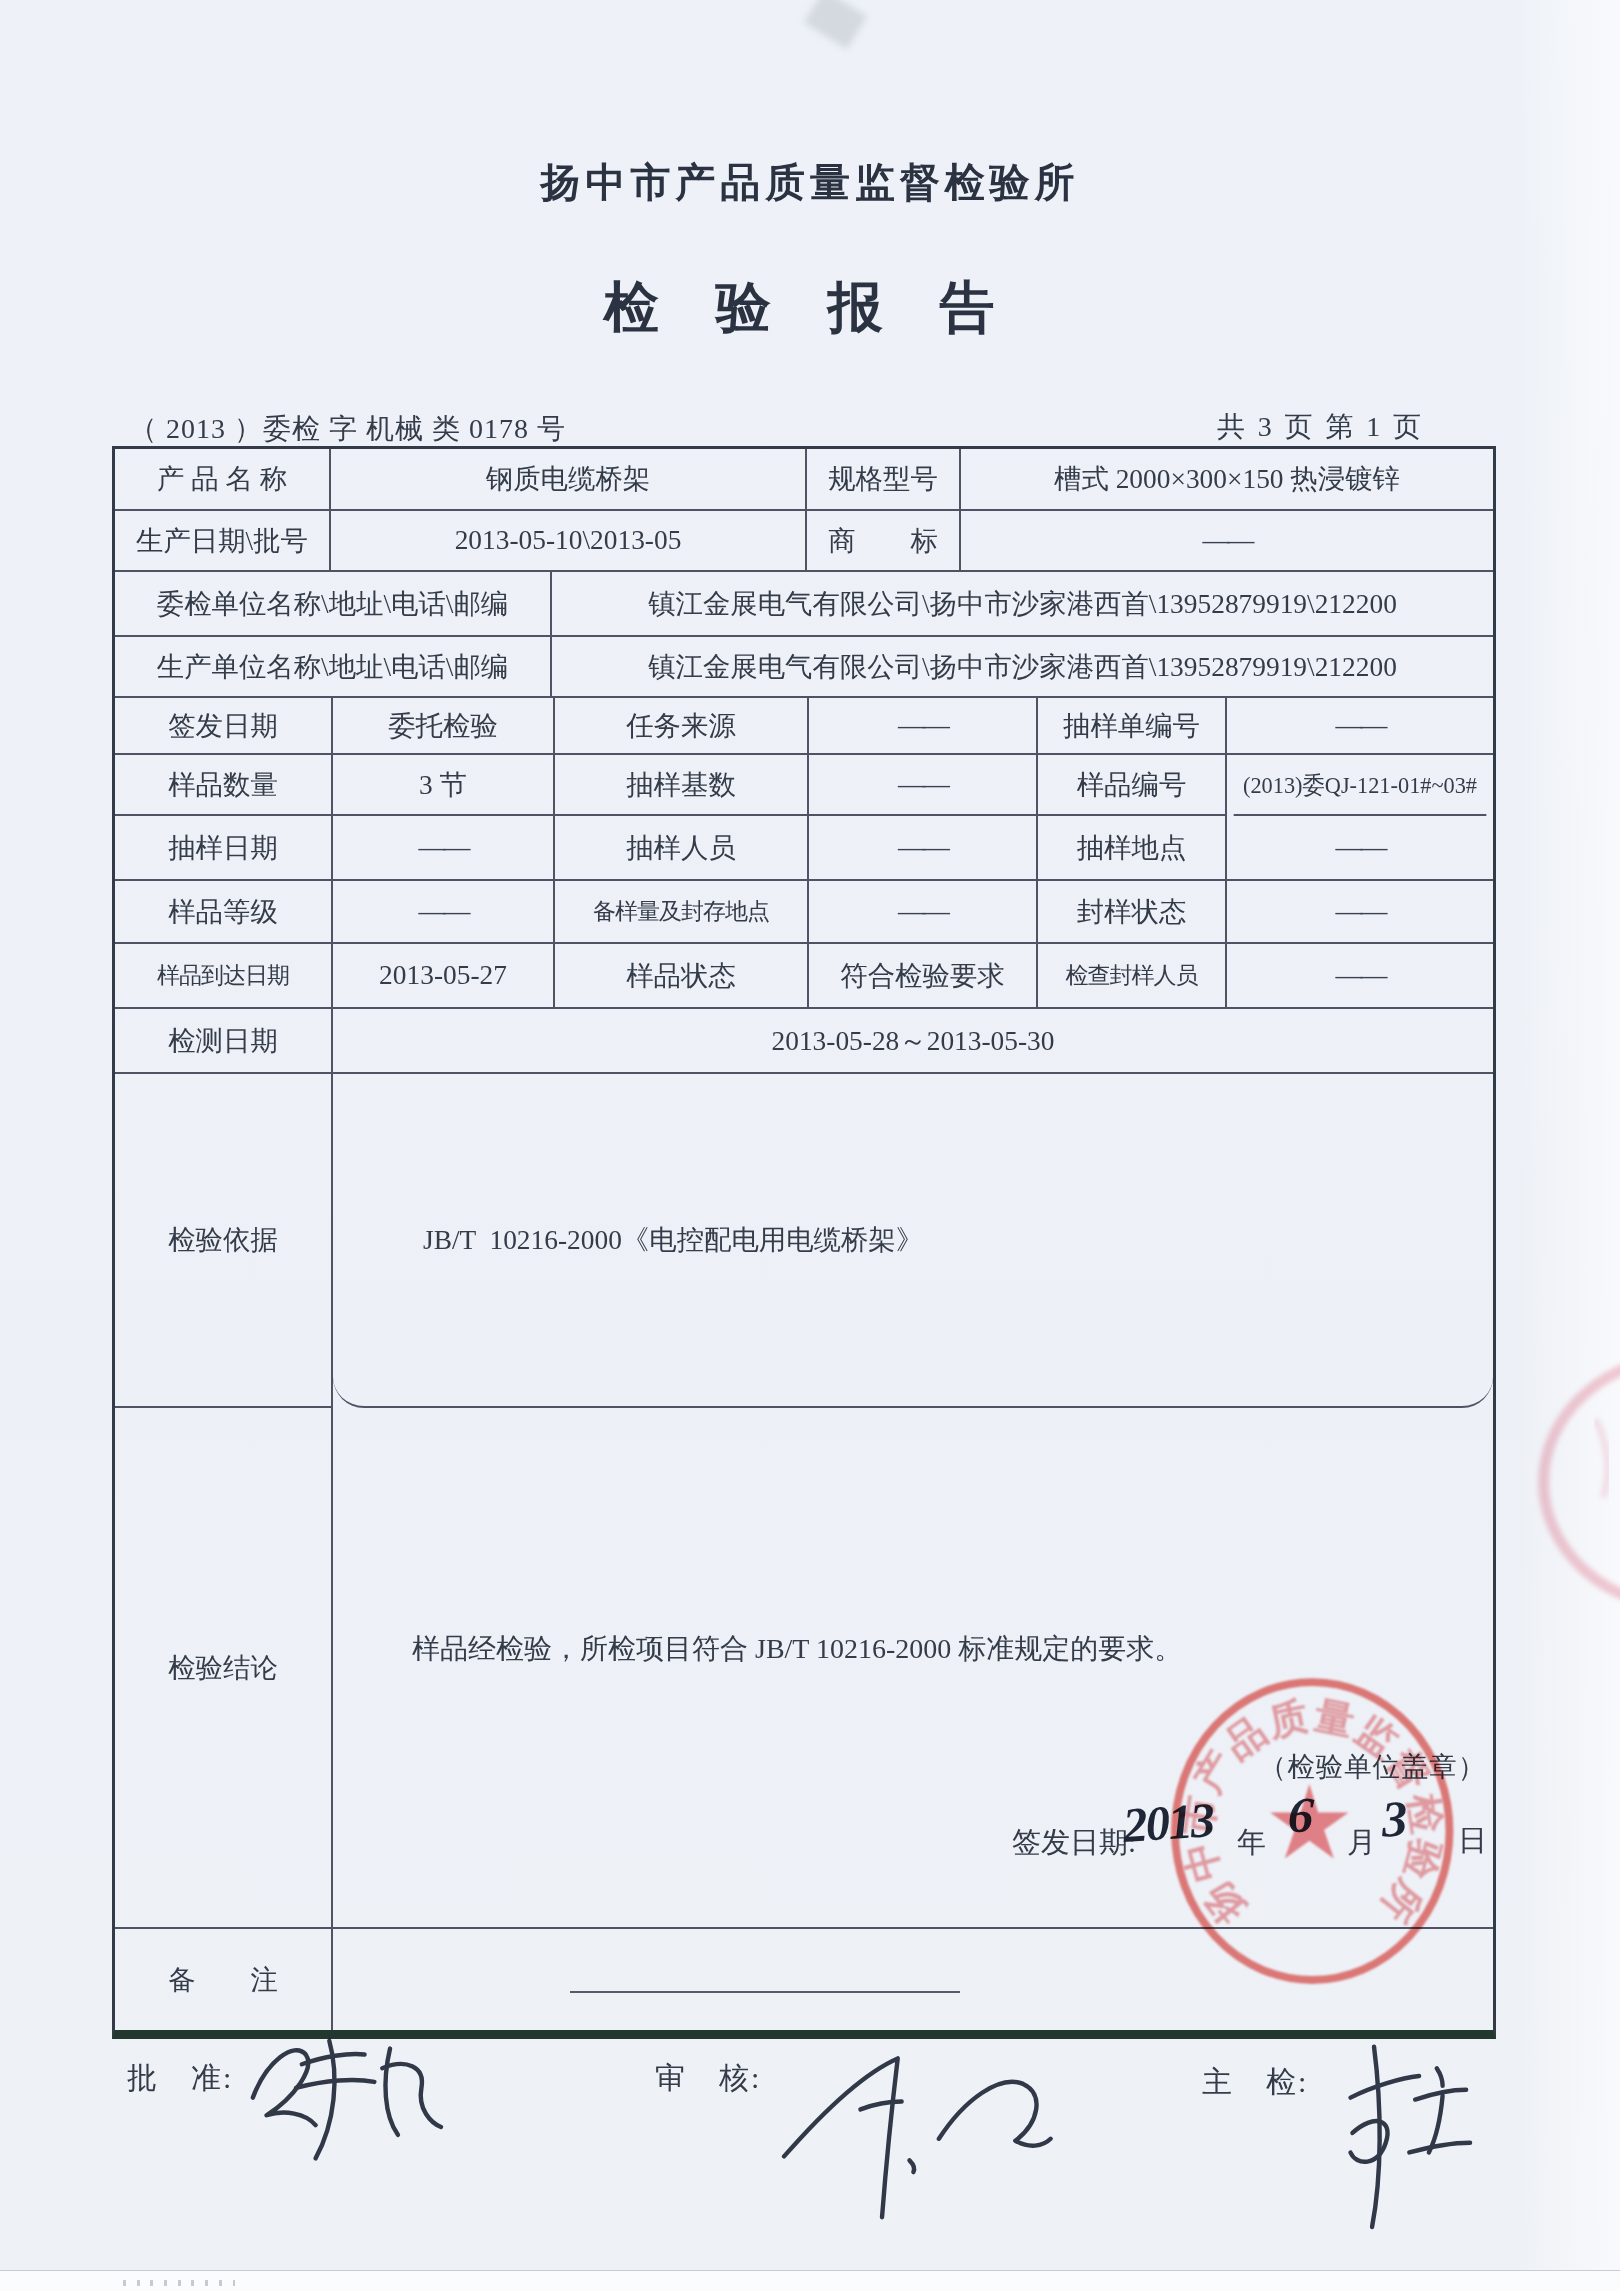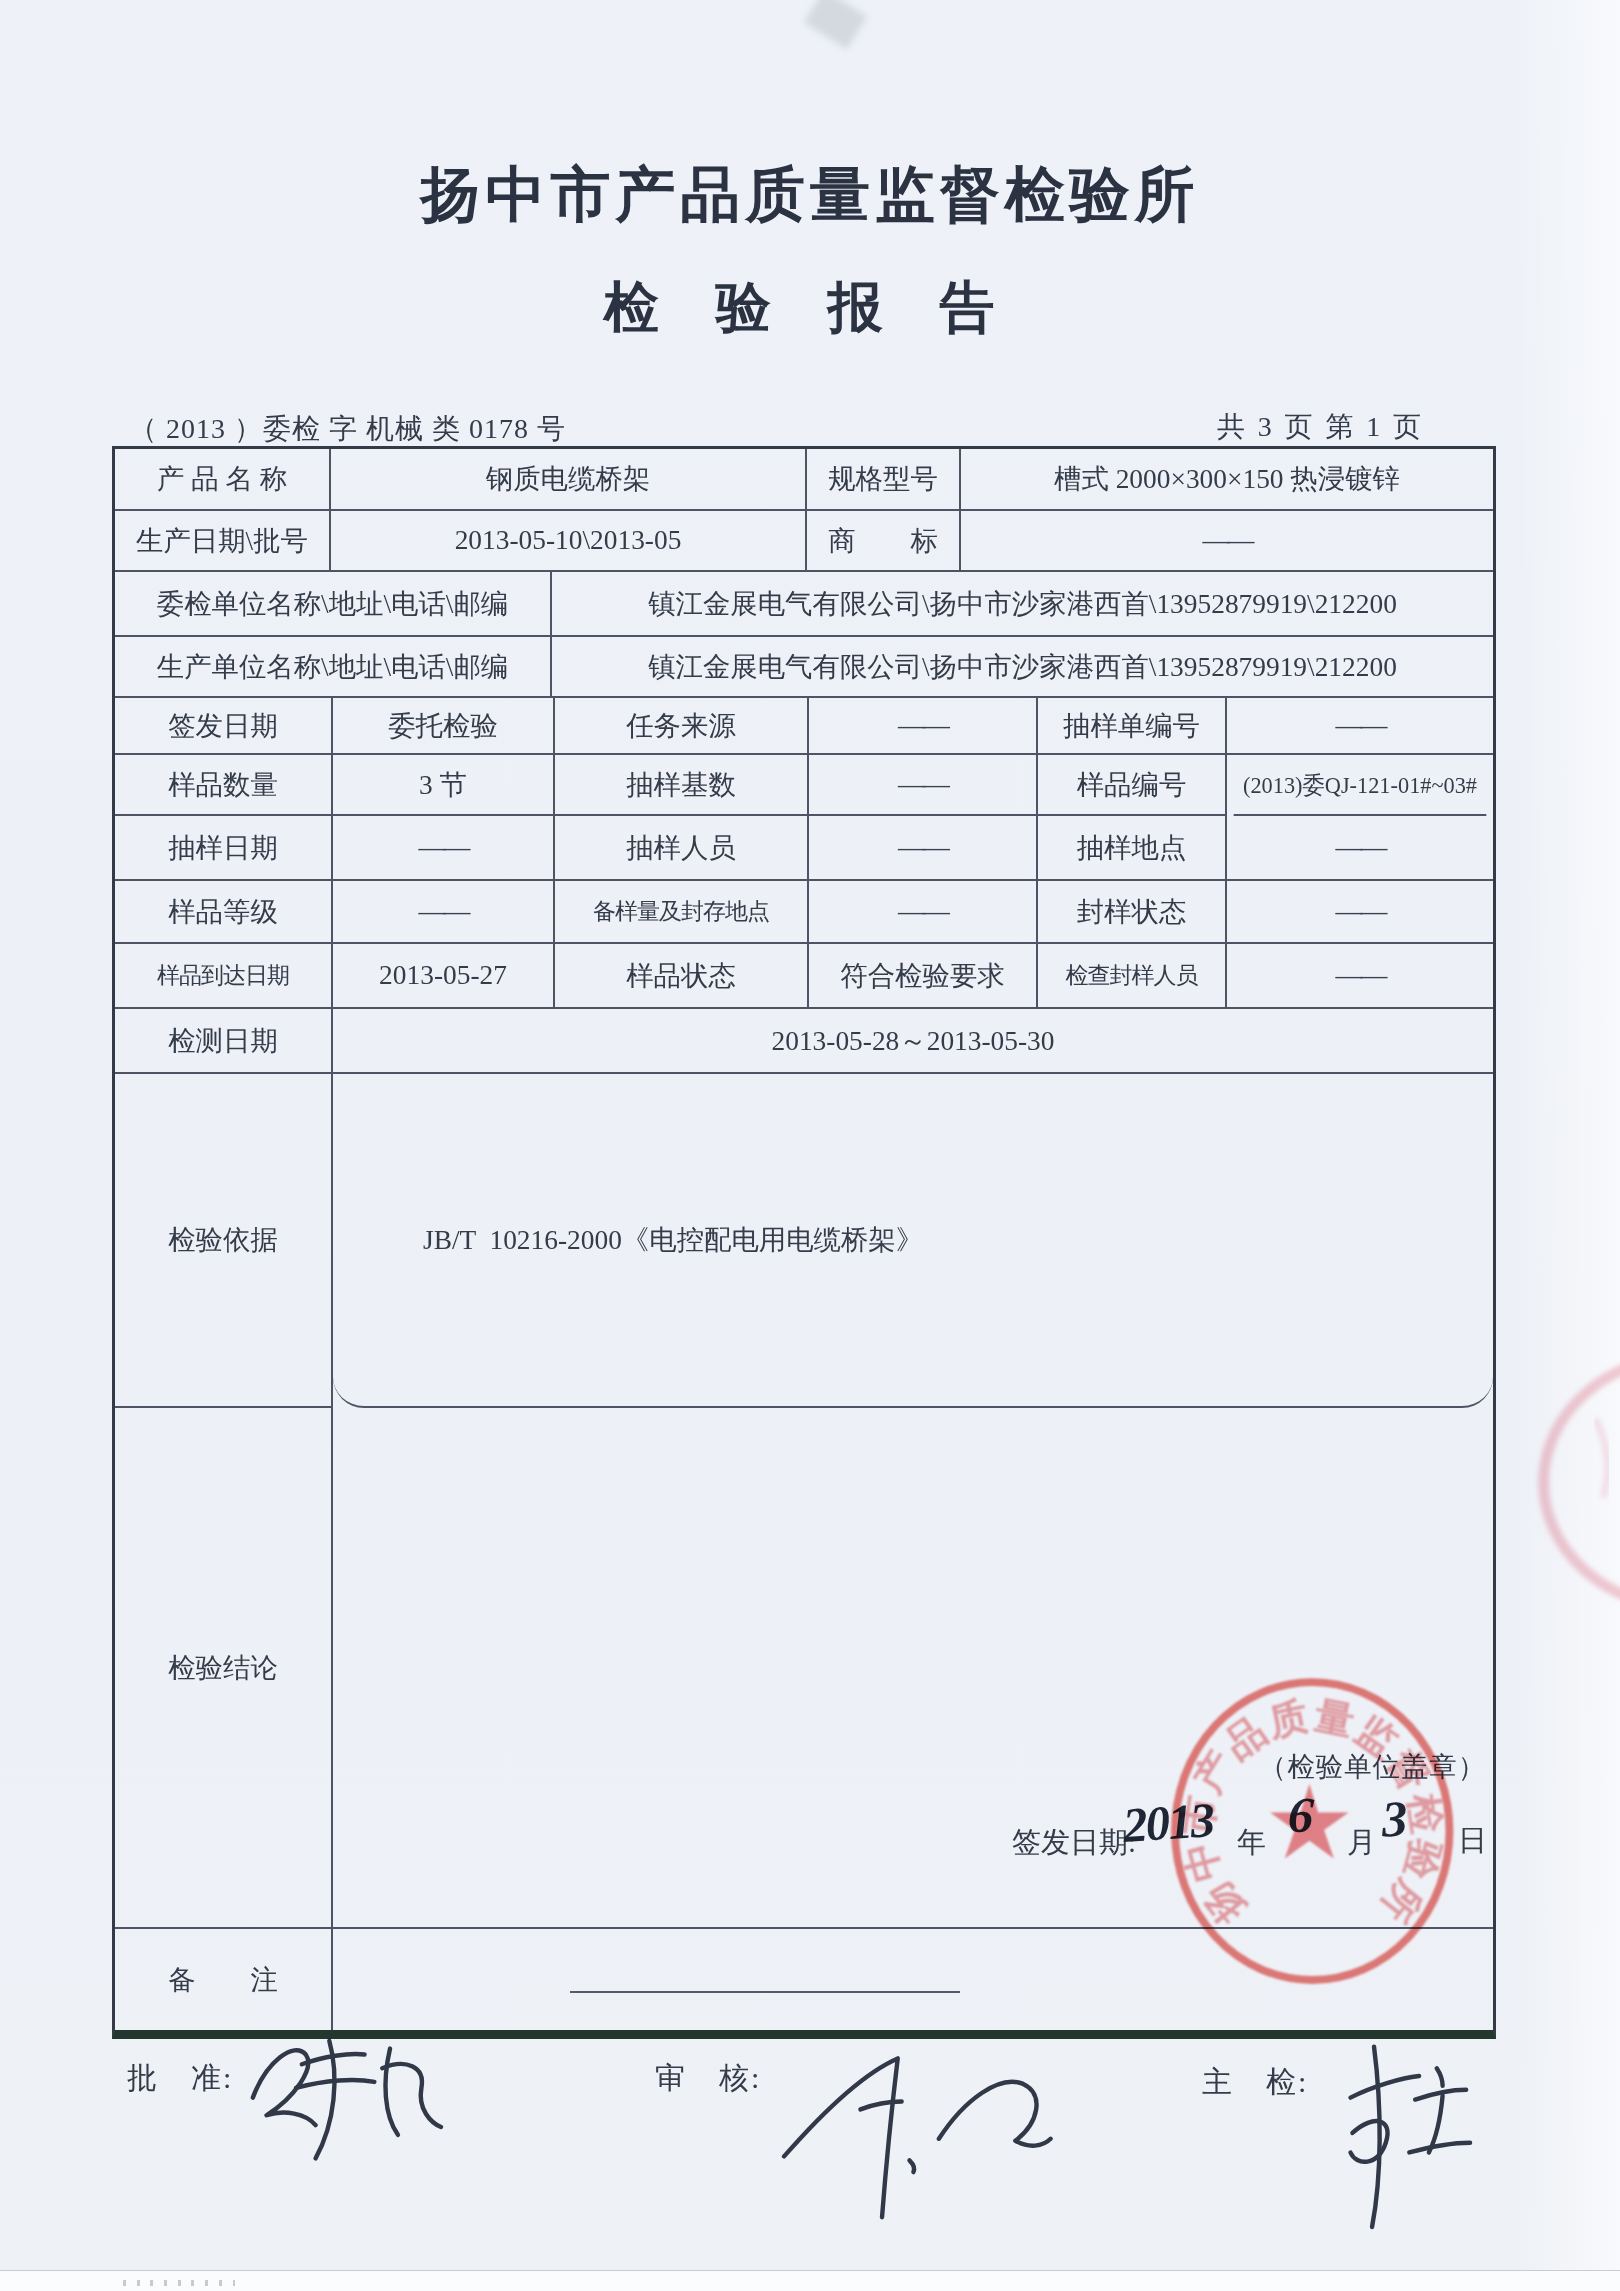--- a/index.html
+++ b/index.html
@@ -13,21 +13,21 @@
   .right-light-band{left:1517px;top:0;width:103px;height:2270px;
     background:linear-gradient(90deg,rgba(248,250,252,0),rgba(250,251,253,.85));}
   .bottom-strip{left:0;top:2270px;width:1620px;height:21.6px;background:#fbfcfd;
     border-top:1px solid rgba(140,146,158,.45);}
   .bottom-marks{left:123px;top:2280px;width:118px;height:5.9px;
     background:repeating-linear-gradient(90deg,rgba(120,126,138,.4) 0 2.9px,transparent 2.9px 13.7px);}
   .top-smudge{left:810px;top:0;width:51px;height:39px;background:rgba(120,126,138,.22);
     filter:blur(3.9px);transform:rotate(32deg);}
   
   .org-name{left:0;top:155px;width:1620px;text-align:center;
-    font-size:60px;font-weight:bold;letter-spacing:4.9px;color:#2b3342;}
+    font-size:40px;font-weight:bold;letter-spacing:4.9px;color:#2b3342;}
   .report-title{left:0;top:271px;width:1620px;text-align:center;
     font-size:55px;font-weight:bold;letter-spacing:21.6px;color:#2b3342;}
   .doc-no{left:129px;top:410px;font-size:28px;letter-spacing:1px;}
   .page-info{left:1217px;top:408px;font-size:28px;letter-spacing:2.9px;text-align:center;}
   
   .report-table{left:112px;top:446px;width:1384px;height:1593px;box-sizing:border-box;
     border:3.9px solid #343b48;border-bottom:9.8px solid #22382e;display:flex;flex-direction:column;}
   .trow{display:flex;flex-direction:row;width:100%;}
   .tcell{box-sizing:border-box;border-right:2px solid #4e5464;border-bottom:2px solid #4e5464;
     display:flex;align-items:center;justify-content:center;text-align:center;
@@ -150,20 +150,21 @@
     <div class="trow rh12">
       <div class="tcell" style="width:218px">检验结论</div>
       <div class="tcell relcell" style="flex:1"></div>
     </div>
     <div class="trow rh13">
       <div class="tcell" style="width:218px">备　　注</div>
       <div class="tcell" style="flex:1"></div>
     </div>
   </div>
 
+  <div class="abs textlayer conclusion-text">样品经检验，所检项目符合 JB/T 10216-2000 标准规定的要求。</div>
   <div class="abs textlayer seal-note">（检验单位盖章）</div>
   <div class="abs textlayer issue-prefix">签发日期:</div>
   <div class="abs textlayer hand year-val">2013</div>
   <div class="abs textlayer issue-unit unit-year">年</div>
   <div class="abs textlayer hand month-val">6</div>
   <div class="abs textlayer issue-unit unit-month">月</div>
   <div class="abs textlayer hand day-val">3</div>
   <div class="abs textlayer issue-unit unit-day">日</div>
   <div class="abs textlayer remark-line"></div>
 

